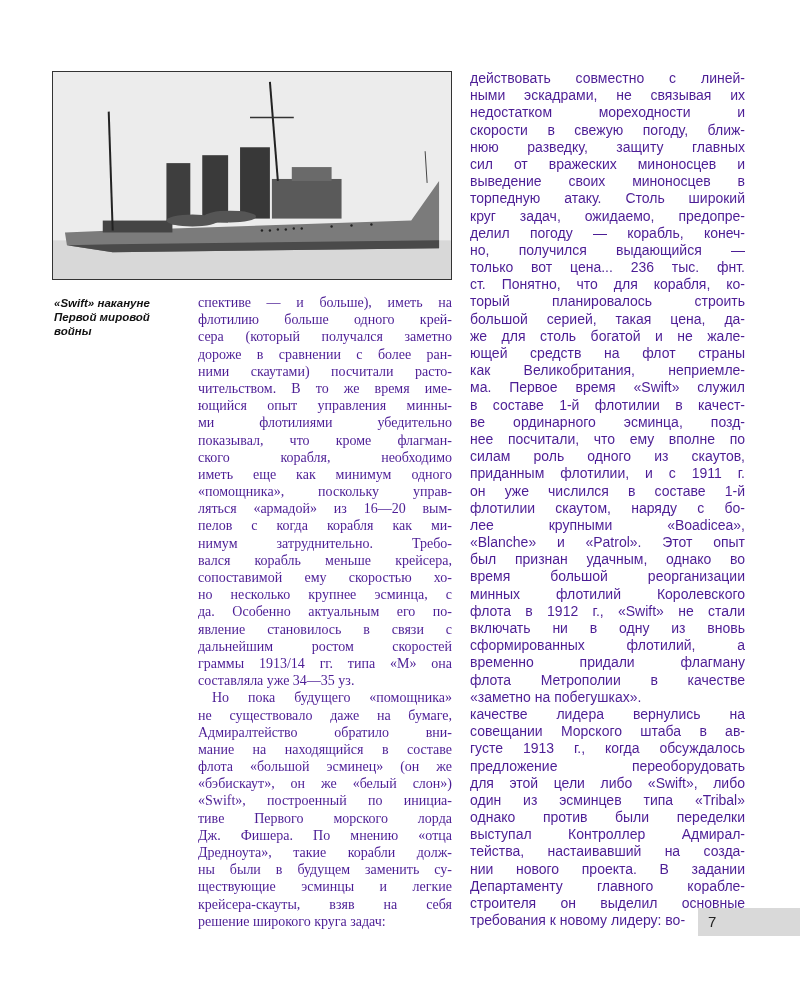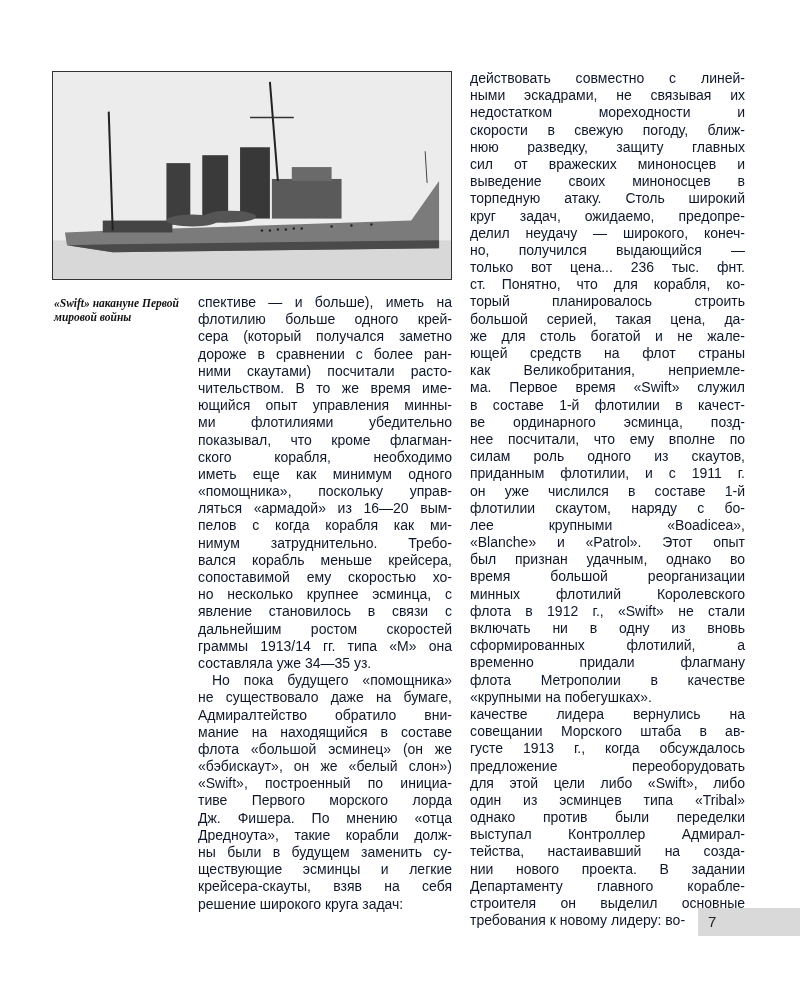--- a/index.html
+++ b/index.html
@@ -1,23 +1,23 @@
 <!DOCTYPE html>
 <html><head>
 <meta charset="utf-8">
 <style>
   html, body { margin:0; padding:0; }
   body { width:800px; height:1000px; background:#ffffff; position:relative; overflow:hidden; font-family:"Liberation Sans", sans-serif; color:#1a1a1a; }
   .photo { position:absolute; left:52px; top:71px; width:400px; height:209px; border:1px solid #333; box-sizing:border-box; background:#eeeeee; overflow:hidden; }
   .photo svg { display:block; width:100%; height:100%; }
-  .caption { position:absolute; left:54px; top:296px; width:130px; font-family:Liberation Serif, serif; font-weight:bold; font-style:italic; font-size:11.5px; line-height:14px; color:#111; }
-  .col { position:absolute; font-size:14px; line-height:17.2px; color:#0f172a; }
+  .caption { position:absolute; left:54px; top:296px; width:130px; font-family:Liberation Sans, sans-serif; font-weight:bold; font-style:italic; font-size:11.5px; line-height:14px; color:#111; }
+  .col { position:absolute; font-size:14px; line-height:17.2px; color:#4c1d95; }
   .col .line { display:block; text-align:justify; text-align-last:justify; white-space:nowrap; height:17.2px; }
   .col .line.last { text-align-last:left; }
-  .col-mid { left:198px; top:294px; width:254px; }
+  .col-mid { left:198px; top:294px; width:254px;font-family:Liberation Serif, serif; }
   .col-right { left:470px; top:70px; width:275px; }
   .indent { padding-left:14px; }
   .page-num-box { position:absolute; left:698px; top:908px; width:102px; height:28px; background:#d9d9d9; }
   .page-num { position:absolute; left:10px; top:5px; font-size:15px; color:#222; }
 </style>
 </head>
 <body>
 
 <div class="photo">
   <svg viewBox="0 0 400 209" preserveAspectRatio="none">
@@ -71,20 +71,21 @@
     <span class="line">показывал, что кроме флагман-</span>
     <span class="line">ского корабля, необходимо</span>
     <span class="line">иметь еще как минимум одного</span>
     <span class="line">«помощника», поскольку управ-</span>
     <span class="line">ляться «армадой» из 16—20 вым-</span>
     <span class="line">пелов с когда корабля как ми-</span>
     <span class="line">нимум затруднительно. Требо-</span>
     <span class="line">вался корабль меньше крейсера,</span>
     <span class="line">сопоставимой ему скоростью хо-</span>
     <span class="line">но несколько крупнее эсминца, с</span>
+    <span class="line">да. Особенно актуальным его по-</span>
     <span class="line">явление становилось в связи с</span>
     <span class="line">дальнейшим ростом скоростей</span>
     <span class="line">граммы 1913/14 гг. типа «M» она</span>
     <span class="line last">составляла уже 34—35 уз.</span>
     <span class="line indent">Но пока будущего «помощника»</span>
     <span class="line">не существовало даже на бумаге,</span>
     <span class="line">Адмиралтейство обратило вни-</span>
     <span class="line">мание на находящийся в составе</span>
     <span class="line">флота «большой эсминец» (он же</span>
     <span class="line">«бэбискаут», он же «белый слон»)</span>
@@ -100,21 +101,21 @@
 <div class="col col-right" id="col-right">
     <span class="line">действовать совместно с линей-</span>
     <span class="line">ными эскадрами, не связывая их</span>
     <span class="line">недостатком мореходности и</span>
     <span class="line">скорости в свежую погоду, ближ-</span>
     <span class="line">нюю разведку, защиту главных</span>
     <span class="line">сил от вражеских миноносцев и</span>
     <span class="line">выведение своих миноносцев в</span>
     <span class="line">торпедную атаку. Столь широкий</span>
     <span class="line">круг задач, ожидаемо, предопре-</span>
-    <span class="line">делил неудачу — широкого, конеч-</span>
+    <span class="line">делил погоду — корабль, конеч-</span>
     <span class="line">но, получился выдающийся —</span>
     <span class="line">только вот цена... 236 тыс. фнт.</span>
     <span class="line">ст. Понятно, что для корабля, ко-</span>
     <span class="line">торый планировалось строить</span>
     <span class="line">большой серией, такая цена, да-</span>
     <span class="line">же для столь богатой и не жале-</span>
     <span class="line">ющей средств на флот страны</span>
     <span class="line">как Великобритания, неприемле-</span>
     <span class="line">ма. Первое время «Swift» служил</span>
     <span class="line">в составе 1-й флотилии в качест-</span>
@@ -127,21 +128,21 @@
     <span class="line">лее крупными «Boadicea»,</span>
     <span class="line">«Blanche» и «Patrol». Этот опыт</span>
     <span class="line">был признан удачным, однако во</span>
     <span class="line">время большой реорганизации</span>
     <span class="line">минных флотилий Королевского</span>
     <span class="line">флота в 1912 г., «Swift» не стали</span>
     <span class="line">включать ни в одну из вновь</span>
     <span class="line">сформированных флотилий, а</span>
     <span class="line">временно придали флагману</span>
     <span class="line">флота Метрополии в качестве</span>
-    <span class="line last">«крупными на побегушках».</span>
+    <span class="line last">«заметно на побегушках».</span>
     <span class="line">качестве лидера вернулись на</span>
     <span class="line">совещании Морского штаба в ав-</span>
     <span class="line">густе 1913 г., когда обсуждалось</span>
     <span class="line">предложение переоборудовать</span>
     <span class="line">для этой цели либо «Swift», либо</span>
     <span class="line">один из эсминцев типа «Tribal»</span>
     <span class="line">однако против были переделки</span>
     <span class="line">выступал Контроллер Адмирал-</span>
     <span class="line">тейства, настаивавший на созда-</span>
     <span class="line">нии нового проекта. В задании</span>

